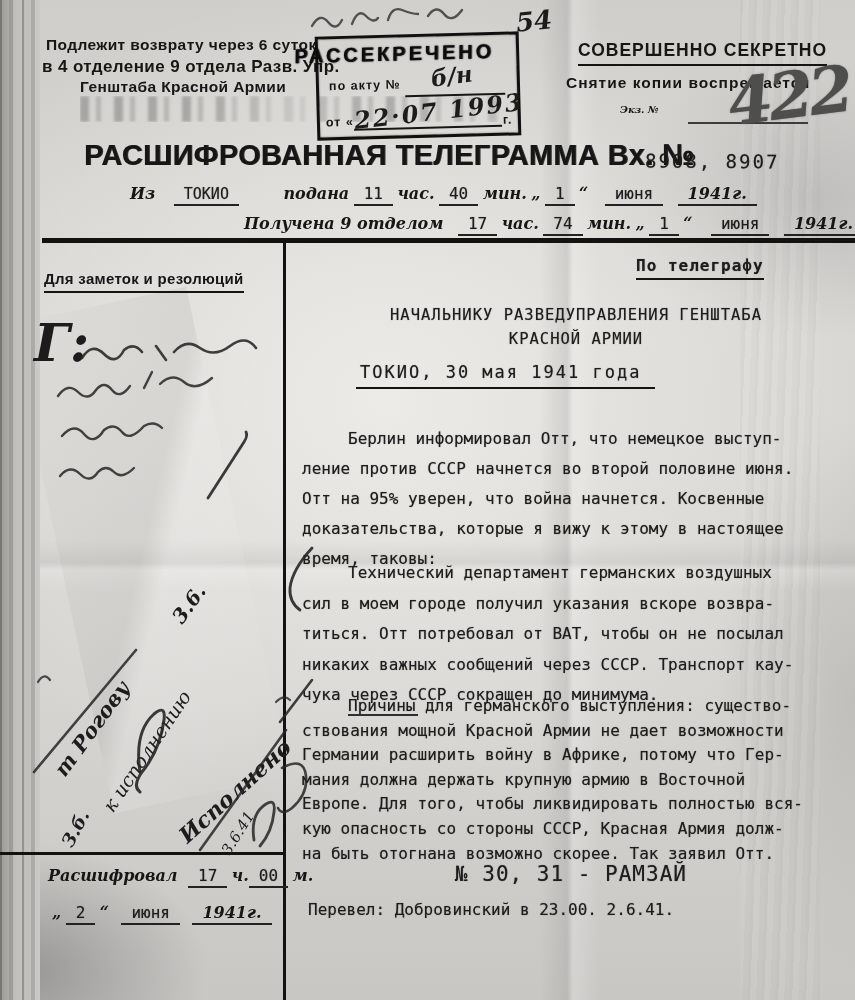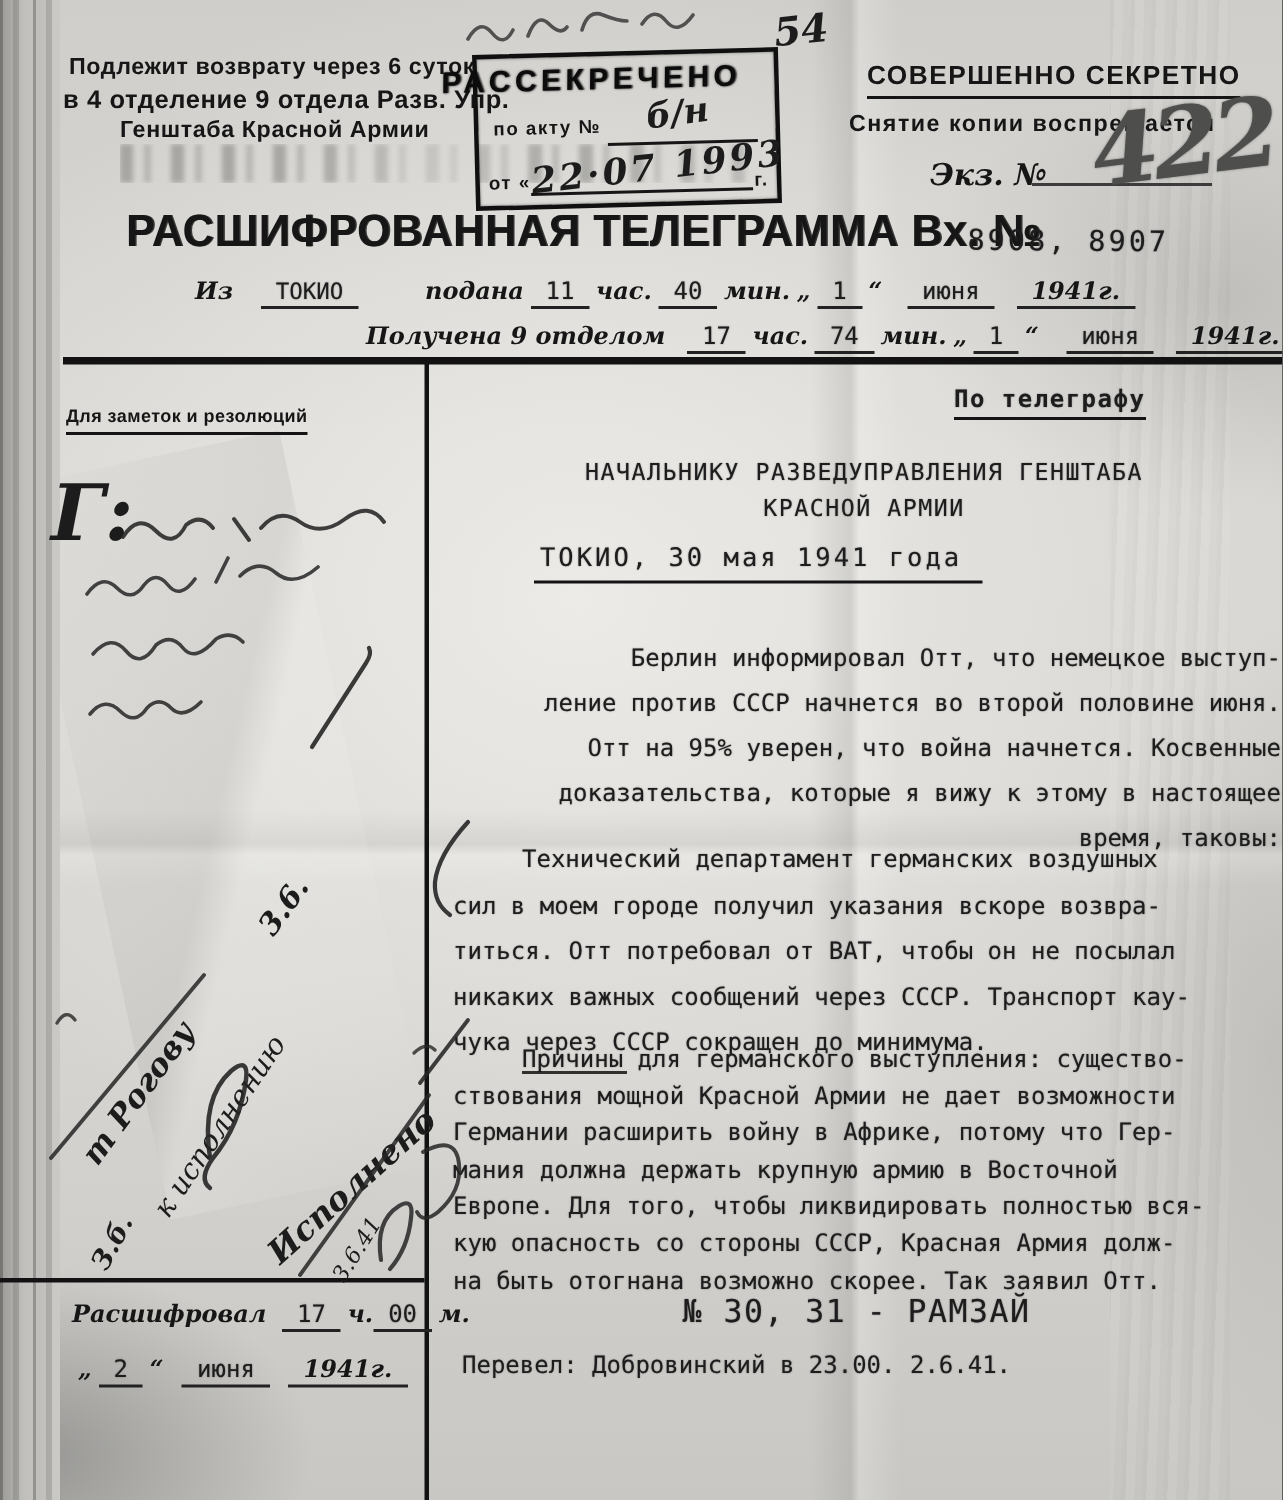--- a/index.html
+++ b/index.html
@@ -80,21 +80,21 @@
     <div class="stamp-line" style="left:86px;top:58px;width:100px;"></div>
     <div class="txt hw ink" style="left:112px;top:26px;font-size:23px;transform:rotate(-6deg);font-weight:bold;">б/н</div>
     <div class="txt stamp-small" style="left:6px;top:76px;">от «</div>
     <div class="stamp-line" style="left:34px;top:90px;width:148px;"></div>
     <div class="txt hw ink" style="left:34px;top:60px;font-size:24px;transform:rotate(-5deg);font-weight:bold;letter-spacing:2px;"><span>22</span>·<span>07</span> <span>1993</span></div>
     <div class="txt stamp-small" style="left:183px;top:78px;">г.</div>
   </div>
 
   <div class="txt bold" style="left:566px;top:74px;font-size:15.5px;letter-spacing:1px;">Снятие копии воспрещается</div>
   <div class="txt bold" style="left:578px;top:40px;font-size:17.5px;letter-spacing:1px;border-bottom:2.5px solid #141414;padding-bottom:3px;">СОВЕРШЕННО СЕКРЕТНО</div>
-  <div class="txt serif-i" style="left:620px;top:104px;font-size:20px;font-style:italic;">Экз. №</div>
+  <div class="txt serif-i" style="left:620px;top:104px;font-size:10px;font-style:italic;">Экз. №</div>
   <div class="rule-h" style="left:688px;top:122px;width:120px;height:1.5px;background:#3c3c3c;"></div>
   <div class="txt hw pencil" style="left:728px;top:58px;font-size:64px;font-weight:bold;transform:rotate(-7deg);letter-spacing:-4px;">422</div>
 
   <div class="txt bold" style="left:84px;top:138px;font-size:30px;letter-spacing:.5px;transform:scaleX(.96);transform-origin:left;text-shadow:1px 0 0 rgba(15,15,15,.8);">РАСШИФРОВАННАЯ ТЕЛЕГРАММА Вх. №</div>
   <div class="txt mono" style="left:645px;top:150px;font-size:19px;letter-spacing:2px;transform:rotate(.5deg);">8908, 8907</div>
 
   <div class="txt" style="left:130px;top:184px;font-size:16px;">
     <span class="serif-i">Из</span>
     <span class="mono fill" style="margin:0 14px;font-size:15px;">ТОКИО</span>
     <span class="serif-i" style="margin-left:26px;">подана</span>
@@ -119,21 +119,21 @@
     <span class="mono fill">1</span>
     <span class="serif-i">“</span>
     <span class="mono fill" style="margin-left:14px;">июня</span>
     <span class="serif-i fill" style="margin-left:10px;"><i>1941</i><i>г.</i></span>
   </div>
 
   <div class="rule-h" style="left:42px;top:238px;width:813px;height:5px;"></div>
   <div class="rule-v" style="left:283px;top:238px;width:3px;height:762px;"></div>
   <div class="rule-h" style="left:0;top:852px;width:283px;height:3px;"></div>
 
-  <div class="txt bold" style="left:44px;top:270px;font-size:12px;border-bottom:2.5px solid #141414;padding-bottom:4px;letter-spacing:.3px;text-align:center;">Для заметок и резолюций</div>
+  <div class="txt bold" style="left:44px;top:270px;font-size:15px;border-bottom:2.5px solid #141414;padding-bottom:4px;letter-spacing:.3px;text-align:center;">Для заметок и резолюций</div>
 
   <div class="txt hw ink" style="left:34px;top:312px;font-size:52px;font-weight:bold;">Г:</div>
   <svg class="scrawl" style="position:absolute;left:40px;top:330px;" width="240" height="180" viewBox="0 0 240 180">
     <path d="M42 28 q10 -16 22 -4 t20 -4 q10 -8 18 2 M116 16 l10 14 M134 22 q12 -14 26 -4 t30 -2 t26 2" stroke-width="2.6" opacity=".88"></path>
     <path d="M18 66 q10 -14 20 -4 t18 -2 q8 -10 16 0 t18 -4 M104 58 l8 -16 M120 54 q12 -12 24 -2 t28 -4" stroke-width="2.4" opacity=".85"></path>
     <path d="M22 106 q12 -14 22 -2 t20 -4 q10 -8 18 2 t22 -6 q10 -6 18 2" stroke-width="2.4" opacity=".85"></path>
     <path d="M20 146 q10 -12 20 -2 t18 -2 q8 -8 16 0 t20 -4" stroke-width="2.4" opacity=".85"></path>
     <path d="M168 168 L204 112 q4 -6 2 -10" stroke-width="2.8" opacity=".9"></path>
   </svg>
 
@@ -167,21 +167,21 @@
     <span class="serif-i fill" style="margin-left:8px;">1941г.</span>
   </div>
 
   <div class="txt mono bold" style="left:636px;top:256px;font-size:16px;letter-spacing:1px;border-bottom:2.5px solid #141414;padding-bottom:3px;">По телеграфу</div>
 
   <div class="txt mono" style="left:302px;top:306px;width:548px;text-align:center;font-size:15.5px;letter-spacing:1px;white-space:normal;">НАЧАЛЬНИКУ РАЗВЕДУПРАВЛЕНИЯ ГЕНШТАБА</div>
   <div class="txt mono" style="left:302px;top:330px;width:548px;text-align:center;font-size:15.5px;letter-spacing:1px;white-space:normal;">КРАСНОЙ АРМИИ</div>
 
   <div class="txt mono" style="left:356px;top:362px;font-size:17px;letter-spacing:2px;border-bottom:2.5px solid #141414;padding:0 14px 5px 4px;">ТОКИО, 30 мая 1941 года</div>
 
-  <p class="para mono pre" style="top:424px;line-height:30px;text-align:right;">Берлин информировал Отт, что немецкое выступ-
+  <p class="para mono pre" style="top:424px;line-height:30px;">Берлин информировал Отт, что немецкое выступ-
 ление против СССР начнется во второй половине июня.
 Отт на 95% уверен, что война начнется. Косвенные
 доказательства, которые я вижу к этому в настоящее
 время, таковы:</p>
   <p class="para mono pre" style="top:694px;line-height:24.6px;">Причины для германского выступления: существо-
 ствования мощной Красной Армии не дает возможности
 Германии расширить войну в Африке, потому что Гер-
 мания должна держать крупную армию в Восточной
 Европе. Для того, чтобы ликвидировать полностью вся-
 кую опасность со стороны СССР, Красная Армия долж-

